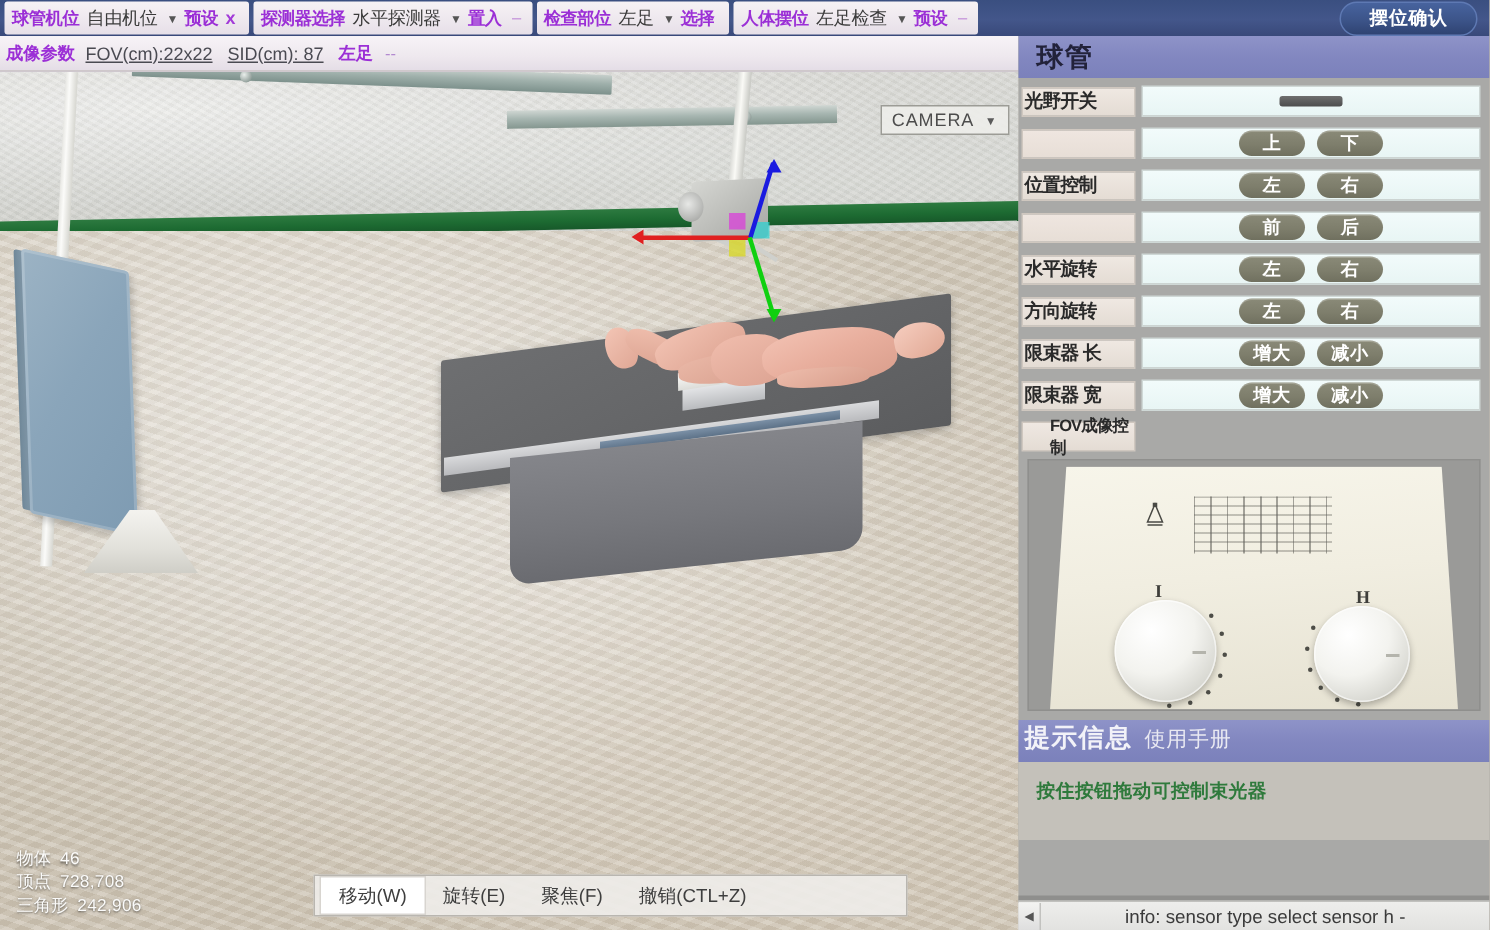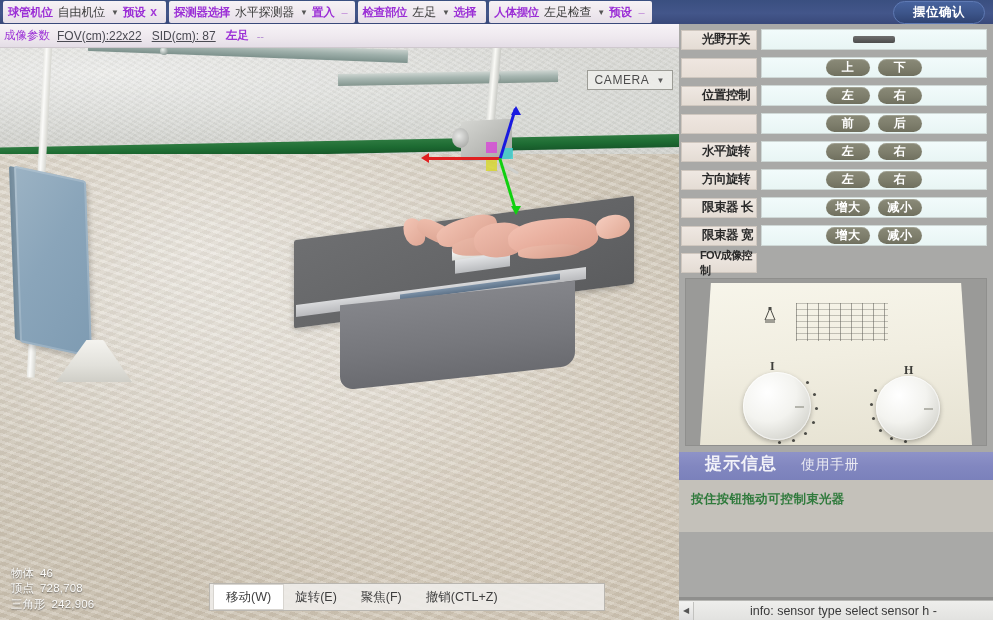--- a/index.html
+++ b/index.html
@@ -46,21 +46,21 @@
     letter-spacing: 0.5px;
   }
 
   
   .parambar {
     position: absolute; left: 0; top: 24px; width: 679px; height: 24px;
     background: linear-gradient(to bottom, #f7f3f7 0%, #eee8ee 60%, #e4dde6 100%);
     display: flex; align-items: center; padding-left: 4px;
     border-bottom: 1px solid #cfc8ce;
   }
-  .pb-lab { color: #9b2fd6; font-weight: normal; font-size: 11.5px; margin-right: 7px; }
+  .pb-lab { color: #9b2fd6; font-weight: bold; font-size: 11.5px; margin-right: 7px; }
   .pb-val { color: #4a4a52; font-size: 12px; margin-right: 10px; text-decoration: underline; }
   .pb-site { color: #9b2fd6; font-weight: bold; font-size: 11.5px; margin-right: 8px; }
   .pb-dash { color: #b38ad0; font-size: 11px; }
 
   
   .viewport {
     position: absolute; left: 0; top: 48px; width: 679px; height: 572px;
     overflow: hidden;
     background: #c9c2b5;
   }
@@ -311,21 +311,21 @@
     color: #22223a; font-size: 18px; font-weight: bold;
     font-family: "DejaVu Serif", "Liberation Serif", serif;
     letter-spacing: 1px;
   }
   .ctrl-area { padding: 4px 6px 0 0; }
   .ctrl-row { display: flex; align-items: center; height: 23px; margin-bottom: 5px; }
   .ctrl-lab {
     width: 76px; height: 20px; margin-left: 2px;
     background: linear-gradient(to bottom, #efe8e2, #e4dcd4);
     color: #2a2a2a; font-size: 12.5px; font-weight: bold;
-    display: flex; align-items: center; padding-left: 20px;
+    display: flex; align-items: center; padding-left: 1px;
     letter-spacing: -0.5px;
     border: 1px solid #cfc7bf;
   }
   .ctrl-lab.blank { background: linear-gradient(to bottom, #efe6e0, #e7ded6); }
   .ctrl-field {
     flex: 1; height: 21px; margin-left: 4px;
     background: linear-gradient(to bottom, #f2fbfb, #e8f5f4);
     border: 1px solid #cfd8d6;
     display: flex; align-items: center; justify-content: center; gap: 8px;
   }
@@ -388,21 +388,21 @@
     opacity: .85;
   }
   .lamp-icon {
     position: absolute; left: 62px; top: 24px; width: 16px; height: 18px;
   }
 
   
   .tip-head {
     margin-top: 6px; height: 28px;
     background: linear-gradient(to bottom, #8e93c8 0%, #8287c0 50%, #7b81bb 100%);
-    display: flex; align-items: baseline; padding-left: 26px; gap: 24px;
+    display: flex; align-items: baseline; padding-left: 4px; gap: 8px;
     font-family: "DejaVu Serif", "Liberation Serif", serif;
   }
   .tip-head .t1 { color: #f2f2f8; font-size: 17px; font-weight: bold; letter-spacing: 1px; }
   .tip-head .t2 { color: #e9e9f2; font-size: 14px; letter-spacing: 0.5px; }
   .tip-body {
     height: 52px; background: #c4c1ba;
     padding: 11px 0 0 12px;
   }
   .tip-text {
     color: #2f7a3c; font-size: 12.5px; font-weight: bold; letter-spacing: 0.3px;
@@ -551,20 +551,21 @@
     <div class="toolrow">
       <div class="tool-btn active">移动(W)</div>
       <div class="tool-btn">旋转(E)</div>
       <div class="tool-btn">聚焦(F)</div>
       <div class="tool-btn">撤销(CTL+Z)</div>
     </div>
   </div>
 
   <div class="rpanel">
 
+    <div class="panel-head">球管</div>
 
     <div class="ctrl-area">
 
       <div class="ctrl-row">
         <div class="ctrl-lab">光野开关</div>
         <div class="ctrl-field">
           <div class="slider-handle"></div>
         </div>
       </div>
 

